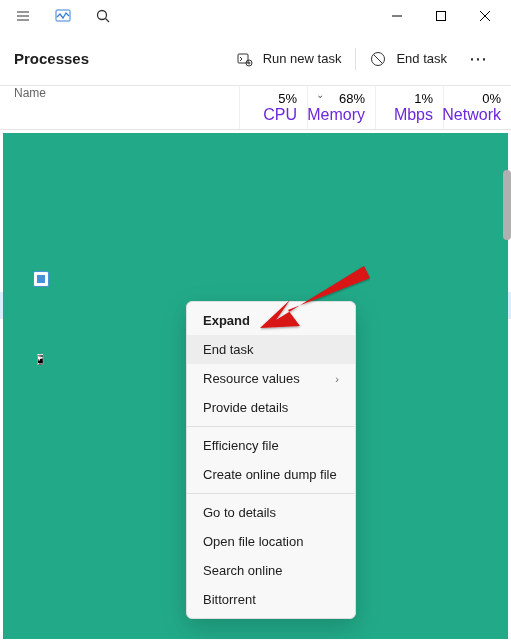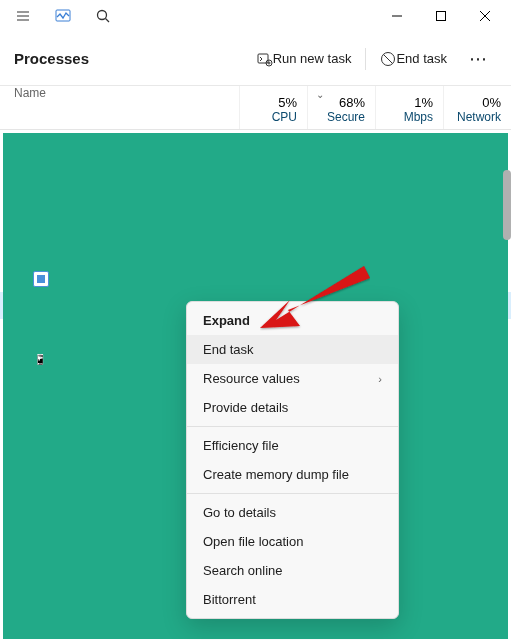--- a/index.html
+++ b/index.html
@@ -7,29 +7,29 @@
 
 .titlebar { height: 32px; display: flex; align-items: center; justify-content: space-between; padding: 0 4px; }
 .titlebar-left { display: flex; align-items: center; gap: 2px; }
 .titlebar-btn { width: 38px; height: 30px; display: flex; align-items: center; justify-content: center; cursor: pointer; }
 .win-controls { display: flex; }
 .win-btn { width: 44px; height: 30px; display: flex; align-items: center; justify-content: center; }
 
 .toolbar { height: 54px; display: flex; align-items: center; justify-content: space-between; padding: 0 14px; border-bottom: 1px solid #e8e8e8; }
 .page-title { font-size: 15px; font-weight: 600; }
 .toolbar-actions { display: flex; align-items: center; gap: 4px; }
-.action-btn { display: flex; align-items: center; gap: 0; padding: 6px 10px; border-radius: 4px; cursor: pointer; font-size: 13px; }
+.action-btn { display: flex; align-items: center; gap: 10px; padding: 6px 10px; border-radius: 4px; cursor: pointer; font-size: 13px; }
 .divider { width: 1px; height: 22px; background: #e0e0e0; }
 .more-btn { padding: 4px 8px; font-size: 18px; letter-spacing: 2px; cursor: pointer; }
 
 .headers { display: flex; height: 44px; border-bottom: 1px solid #e5e5e5; font-size: 12px; color: #666; }
 .h-name { flex: 1; display: flex; align-items: flex-start; padding: 0 0 7px 14px; }
 .h-col { width: 68px; display: flex; flex-direction: column; align-items: flex-end; justify-content: flex-end; padding: 0 10px 5px 0; border-left: 1px solid #f0f0f0; position: relative; }
 .h-col .pct { font-size: 13px; color: #000; }
-.h-col .lbl { font-size: 12px; color: #0c4a6e; }
+.h-col .lbl { font-size: 16px; color: #6d28d9; }
 .h-col.mem .pct { font-weight: 400; }
 .sort-caret { position: absolute; top: 3px; left: 8px; font-size: 10px; color: #666; }
 
 .list { height: 512px; overflow: hidden; position: relative; }
 .row { display: flex; align-items: center; height: 27px; }
 .row.hl { background: #d9eefd; }
 .row-name { flex: 1; display: flex; align-items: center; gap: 7px; padding-left: 14px; white-space: nowrap; overflow: hidden; }
 .expand { width: 12px; display: inline-flex; justify-content: center; font-size: 10px; color: #666; cursor: pointer; }
 .expand.empty { visibility: hidden; }
 .row-icon { width: 16px; height: 16px; border-radius: 2px; display: inline-flex; align-items: center; justify-content: center; font-size: 10px; flex-shrink: 0; }
@@ -47,21 +47,21 @@
 .notepad { background: linear-gradient(#fff 50%, #5ba7e0 50%); border: 1px solid #888; }
 .qbit { background: #3a7fd5; border-radius: 50%; }
 .qbit::after { content: "q"; color:#fff; font-size:11px; font-weight:bold; }
 .phone { background:#0b5cad; }
 .phone::after { content:"📱"; font-size:10px; filter: grayscale(1) brightness(3); }
 .bit { background:#d0d0d0; border-radius:50%; }
 .bit::after { content:"▸"; font-size:10px; color:#fff; }
 .edge { background: linear-gradient(135deg,#0f7fd9,#3cc); border-radius:50%; }
 .tuxler { color:#e09000; font-size:13px; }
 
-.ctx-menu { position: absolute; left: 186px; top: 301px; width: 213px; background: #f8f8f8; border: 1px solid #ddd; border-radius: 6px; box-shadow: 0 8px 24px rgba(0,0,0,0.18); padding: 4px 0; z-index: 100; }
+.ctx-menu { position: absolute; left: 186px; top: 301px; width: 170px; background: #f8f8f8; border: 1px solid #ddd; border-radius: 6px; box-shadow: 0 8px 24px rgba(0,0,0,0.18); padding: 4px 0; z-index: 100; }
 .ctx-item { padding: 7px 16px; font-size: 13px; display: flex; justify-content: space-between; align-items: center; cursor: pointer; }
 .ctx-item.bold { font-weight: 600; }
 .ctx-item:hover, .ctx-item.hover { background: #ededed; }
 .ctx-sep { height: 1px; background: #e0e0e0; margin: 4px 0; }
 .ctx-arrow { color: #666; font-size: 11px; }
 
 .arrow-overlay { position: absolute; left: 260px; top: 260px; z-index: 200; pointer-events: none; }
 
 .scrollbar { position: absolute; right: 0; top: 170px; width: 8px; height: 70px; background: #b0b0b0; border-radius: 4px; z-index: 50; }
 </style>
@@ -137,21 +137,21 @@
   <div class="h-name">
       <span>Name</span>
     </div>
   <div class="h-col">
       <span class="pct">5%</span>
       <span class="lbl">CPU</span>
     </div>
   <div class="h-col mem">
       <span class="sort-caret">⌄</span>
       <span class="pct">68%</span>
-      <span class="lbl">Secure</span>
+      <span class="lbl">Memory</span>
     </div>
   <div class="h-col">
       <span class="pct">1%</span>
       <span class="lbl">Mbps</span>
     </div>
   <div class="h-col">
       <span class="pct">0%</span>
       <span class="lbl">Network</span>
     </div>
 </div>
@@ -384,21 +384,21 @@
       <span class="ctx-arrow">›</span>
     </div>
   <div class="ctx-item">
       <span>Provide details</span>
     </div>
   <div class="ctx-sep"></div>
   <div class="ctx-item">
       <span>Efficiency file</span>
     </div>
   <div class="ctx-item">
-      <span>Create memory dump file</span>
+      <span>Create online dump file</span>
     </div>
   <div class="ctx-sep"></div>
   <div class="ctx-item">
       <span>Go to details</span>
     </div>
   <div class="ctx-item">
       <span>Open file location</span>
     </div>
   <div class="ctx-item">
       <span>Search online</span>

